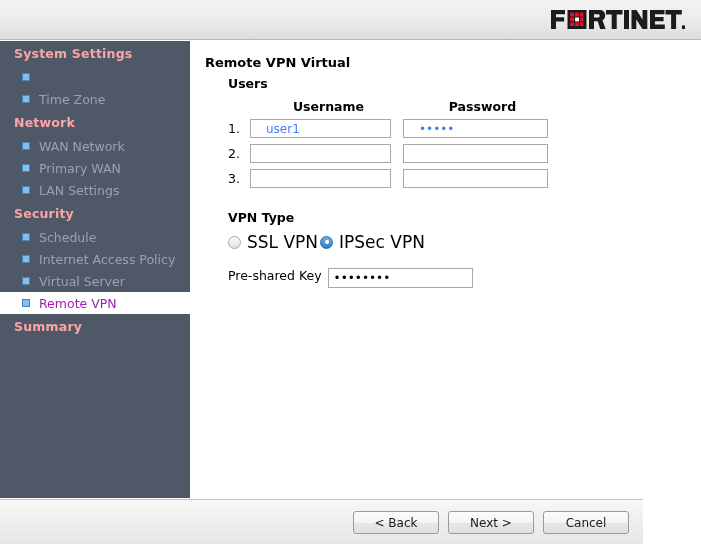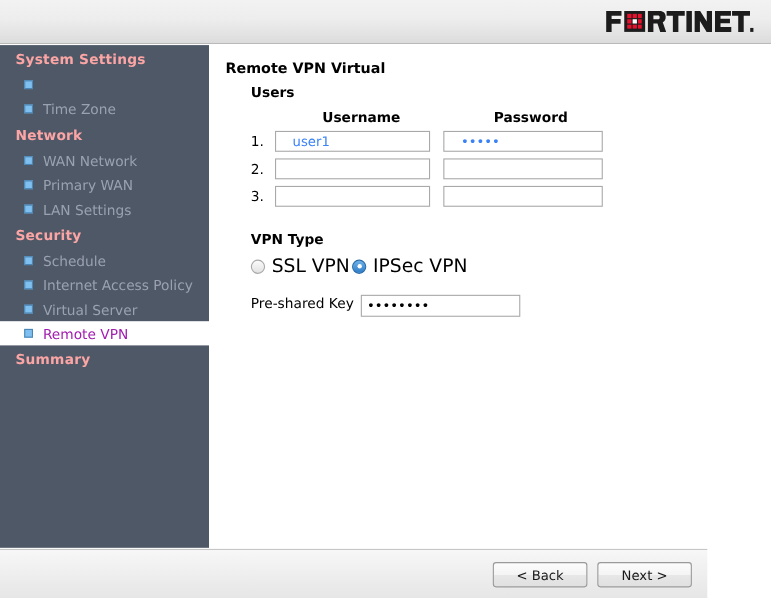--- a/index.html
+++ b/index.html
@@ -397,16 +397,17 @@
       <span class="psk-label">Pre-shared Key</span>
       <input class="psk-input" type="text" value="••••••••" style="">
     </div>
 
   </div>
 
   <div class="footer">
     <div class="footer-buttons">
       <button class="btn">&lt; Back</button>
       <button class="btn">Next &gt;</button>
+      <button class="btn">Cancel</button>
     </div>
   </div>
 
 </div>
 
 </body></html>

